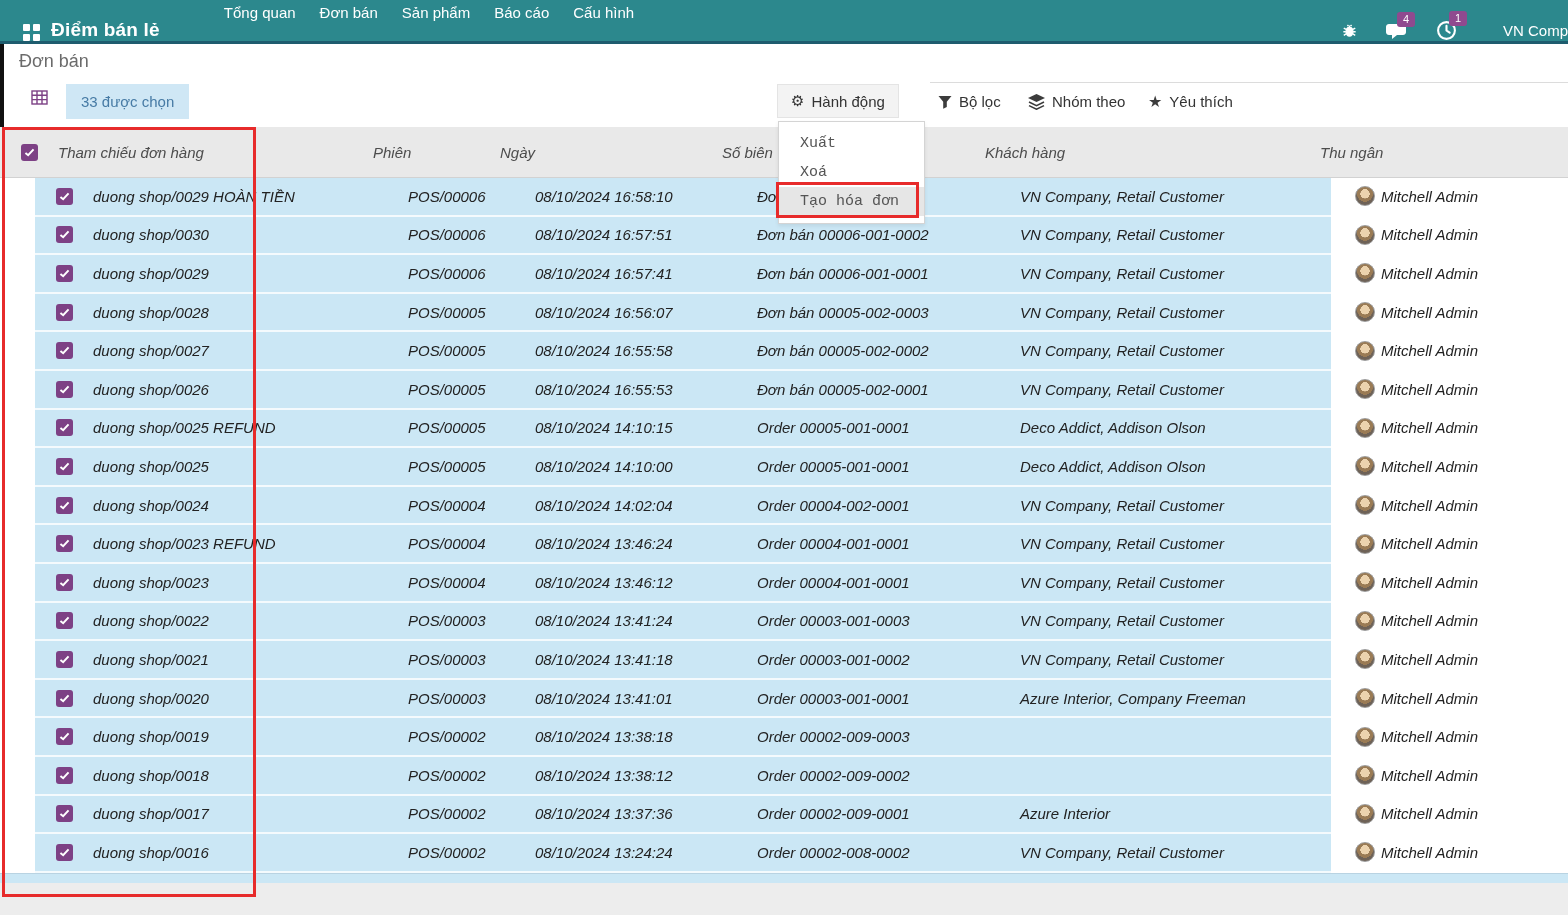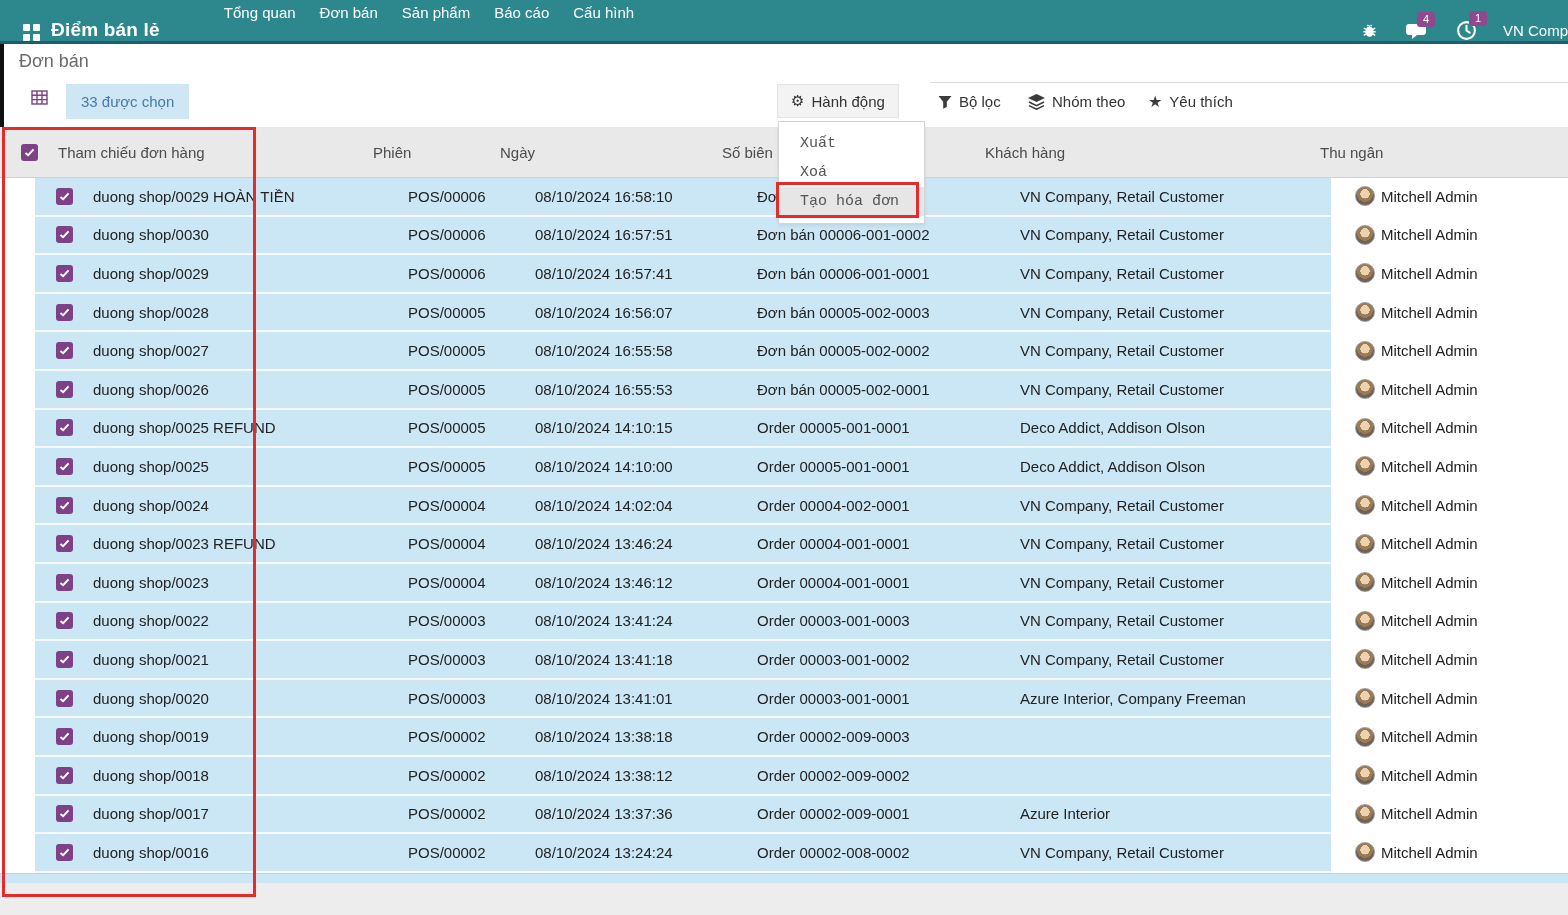--- a/index.html
+++ b/index.html
@@ -14,21 +14,21 @@
   .app-grid { width:17px; height:17px; margin-left:23px; display:grid;
               grid-template-columns:7px 7px; grid-template-rows:7px 7px; gap:3px; }
   .app-grid span { background:#fff; border-radius:1px; }
   .app-name { font-size:19px; font-weight:bold; margin-left:11px; letter-spacing:.2px; }
   .nav-menu { display:flex; margin-left:52px; }
   .nav-item { font-size:15px; padding:8px 12px; line-height:41px; cursor:pointer; }
   .nav-right { margin-left:auto; display:flex; align-items:center; }
   .nav-ico { position:relative; margin-right:26px; display:flex; align-items:center; }
   .nav-badge { position:absolute; top:-9px; left:13px; background:var(--badge,#8f4a8f);
                color:#fff; font-size:11px; line-height:15px; padding:0 6px; border-radius:3px; }
-  .user-label { font-size:15px; margin-right:0; white-space:nowrap; }
+  .user-label { font-size:15px; margin-right:0; white-space:nowrap;margin-left:20px; }
 
   
   .control-panel { position:absolute; left:0; top:44px; width:1568px; height:83px; background:#fff; }
   .edge-strip { position:absolute; left:0; top:0; width:4px; height:83px; background:#111; }
   .breadcrumb { position:absolute; left:19px; top:7px; font-size:18px; color:#6b6b6b; }
   .view-grid-icon { position:absolute; left:31px; top:46px; }
   .selected-badge { position:absolute; left:66px; top:40px; height:35px; padding:0 15px;
                     background:#cfe7f5; color:var(--blue,#477ba5); font-size:15px;
                     display:flex; align-items:center; }
   .action-btn { position:absolute; left:777px; top:40px; height:34px; padding:0 13px;
@@ -40,21 +40,21 @@
                   font-family:inherit; }
   .search-input::placeholder { color:#9aa0a6; }
   .search-underline { position:absolute; left:930px; top:38px; width:638px; border-top:1px solid #dcdcdc; }
   .filter-row { position:absolute; left:938px; top:45px; display:flex; align-items:center; }
   .filter-btn { display:flex; align-items:center; gap:7px; font-size:15px; color:#333;
                 cursor:pointer; height:25px; }
   .fb-loc { width:90px; } .fb-group { width:120px; } .fb-fav { width:110px; }
   .star-glyph { font-family:"DejaVu Sans",sans-serif; font-size:16px; color:#3c3c3c; line-height:1; }
 
   
-  .grid-cols { display:grid; grid-template-columns:58px 315px 127px 222px 263px 333px 250px; }
+  .grid-cols { display:grid; grid-template-columns:58px 315px 127px 222px 263px 333px 250px;font-style:italic; }
   .thead { position:absolute; left:0; top:127px; width:1568px; height:51px; background:#e9e9e9;
            border-bottom:1px solid #d2d2d2; align-items:center; font-size:15px; color:#4c4c4c; }
   .tbody { position:absolute; left:0; top:178px; width:1296px;margin-left:35px; }
   .trow  { height:38.6px; background:var(--selbg,#cbe7f5); border-bottom:2px solid #f4fafd;
            align-items:center; font-size:15px; color:#222; }
   .cell-check { display:flex; justify-content:center; }
   .cb { width:17px; height:17px; border-radius:3px; background:var(--purple,#7d4185);
         display:flex; align-items:center; justify-content:center; cursor:pointer; }
   .cashier-cell { display:flex; align-items:center; gap:6px; padding-left:2px; }
   .avatar { width:20px; height:20px; border-radius:50%; border:1px solid #9b9b9b; flex:0 0 auto;

